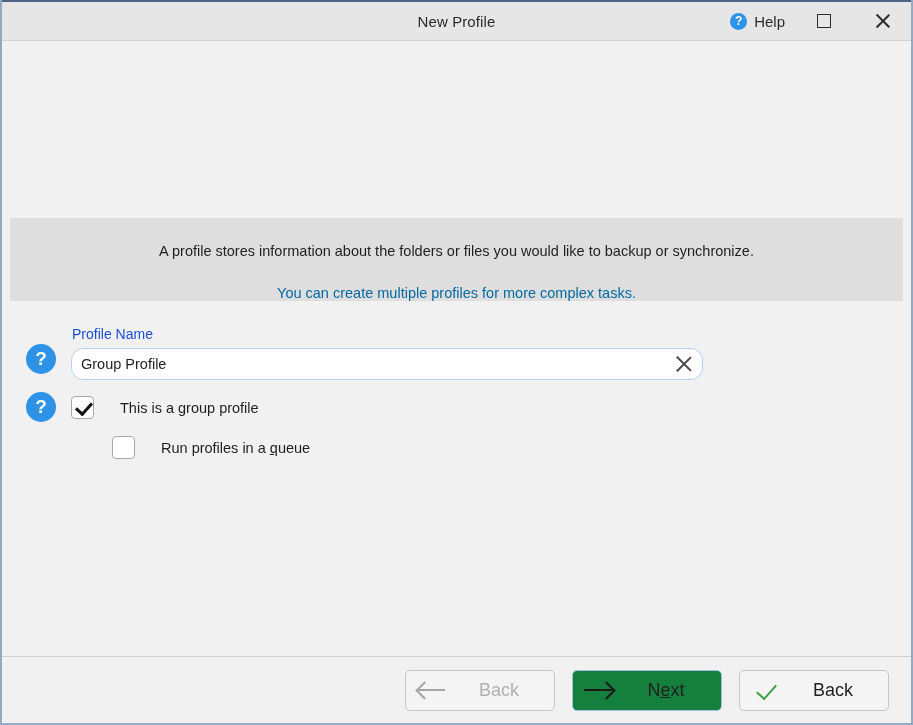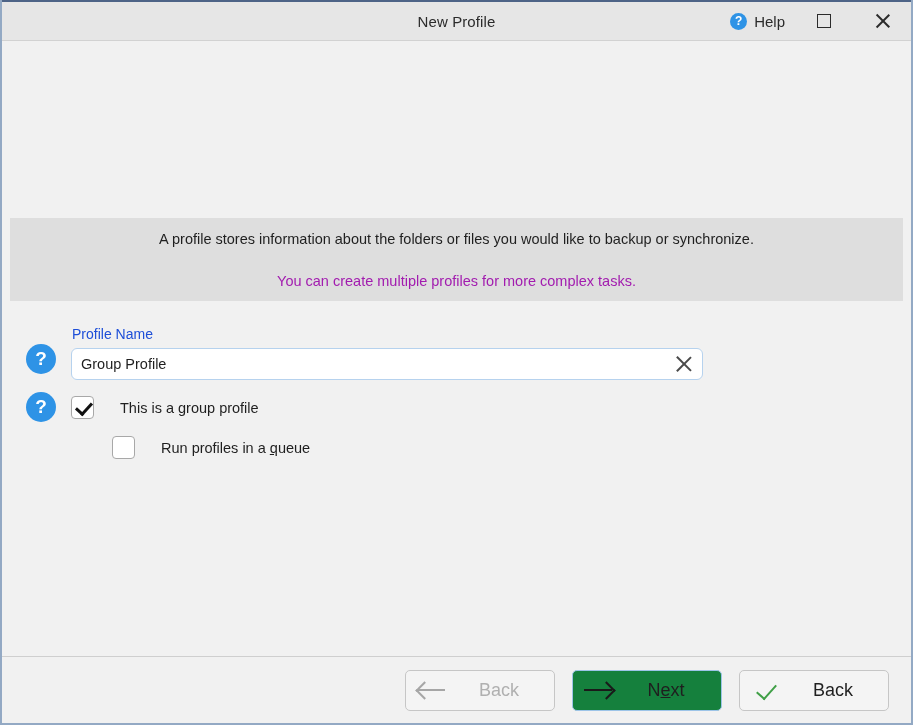--- a/index.html
+++ b/index.html
@@ -123,24 +123,24 @@
   #banner {
     position: absolute;
     left: 8px;
     top: 177px;
     width: 893px;
     height: 83px;
     background: #dedede;
     display: flex;
     flex-direction: column;
     align-items: center;
-    justify-content: center;
+    justify-content: flex-end;
   }
   #banner .line1 { font-size: 14.5px; color: #1f1f1f; }
-  #banner .line2 { font-size: 14.5px; color: #a21caf; margin-top: 26px; }
+  #banner .line2 { font-size: 14.5px; color: #0369a1; margin-top: 26px; }
 
   
   #form {
     position: absolute;
     left: 0;
     top: 285px;
     width: 913px;
   }
   .row-help {
     position: absolute;
@@ -166,21 +166,21 @@
     color: #1d4ed8;
   }
   #profile-name-field {
     position: absolute;
     left: 69px;
     top: 22px;
     width: 632px;
     height: 32px;
     background: #ffffff;
     border: 1px solid #b6d2ee;
-    border-radius: 6px;
+    border-radius: 12px;
     box-sizing: border-box;
     display: flex;
     align-items: center;
     padding: 0 8px 0 9px;
   }
   #profile-name-input {
     flex: 1 1 auto;
     border: 0;
     outline: none;
     background: transparent;

